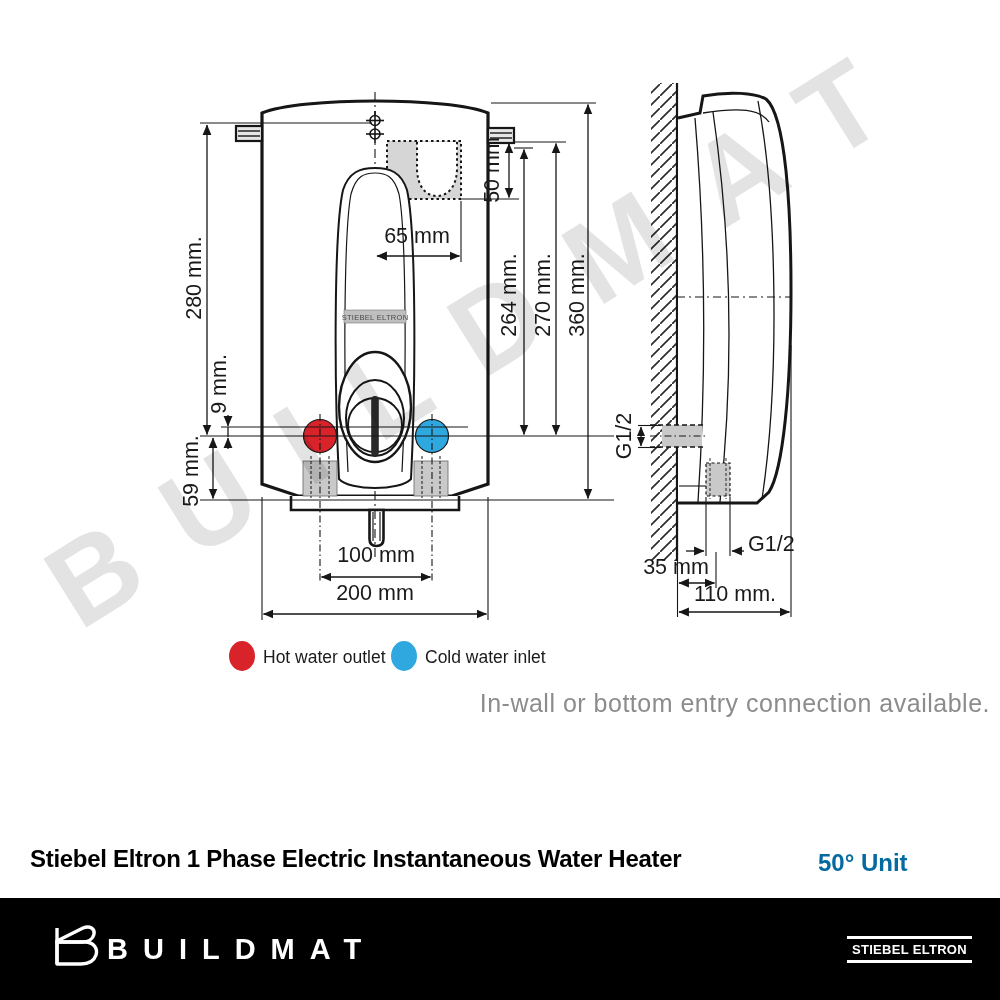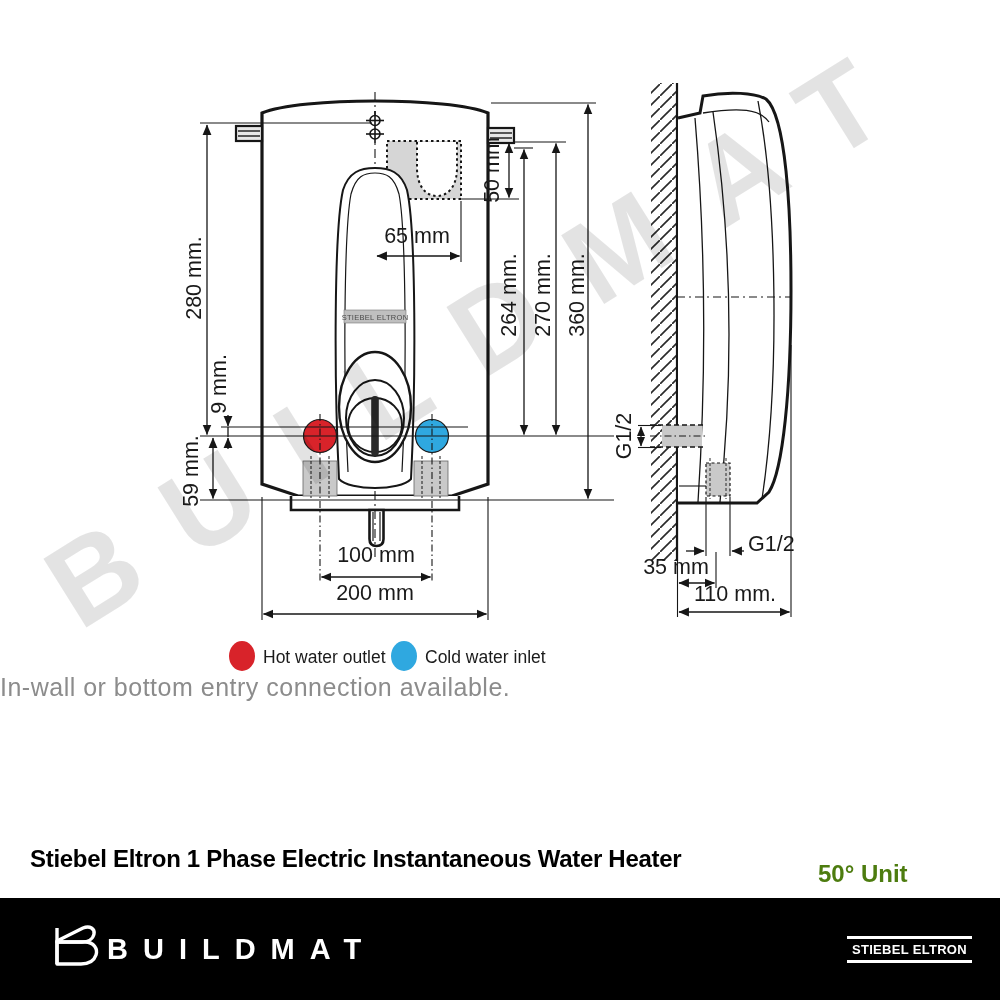--- a/index.html
+++ b/index.html
@@ -2,25 +2,25 @@
 <html><head>
 <meta charset="utf-8">
 <style>
   html,body{margin:0;padding:0;background:#fff;width:1000px;height:1000px;overflow:hidden;
     font-family:"Liberation Sans",sans-serif;}
   .stage{position:relative;width:1000px;height:1000px;background:#fff;}
   svg text{font-family:"Liberation Sans",sans-serif;}
   .watermark{position:absolute;left:58px;top:538px;z-index:5;pointer-events:none;
     font-size:118px;font-weight:700;letter-spacing:50px;color:rgba(0,0,0,0.11);
     white-space:nowrap;transform:rotate(-32deg);transform-origin:0 50%;line-height:1;}
-  .note{position:absolute;top:673px;left:0;width:990px;text-align:left;z-index:3;
+  .note{position:absolute;top:689px;left:0;width:990px;text-align:right;z-index:3;
     font-size:25px;color:#8c8c8c;font-weight:400;letter-spacing:0.5px;}
   .title-row{position:absolute;top:845px;left:0;width:843px;height:36px;z-index:3;}
   .title-product{position:absolute;left:30px;top:0;font-size:24px;font-weight:700;color:#000;letter-spacing:-0.3px;white-space:nowrap;}
-  .title-variant{position:absolute;left:818px;top:15px;font-size:24px;font-weight:700;color:#4d7c0f;white-space:nowrap;}
+  .title-variant{position:absolute;left:818px;top:4px;font-size:24px;font-weight:700;color:#0369a1;white-space:nowrap;}
   .footer{position:absolute;top:898px;left:0;width:1000px;height:102px;background:#000;z-index:6;}
   .logo-icon{position:absolute;left:52px;top:921px;z-index:7;}
   .wordmark{position:absolute;left:107px;top:933px;z-index:7;color:#fff;font-size:29px;
     font-weight:700;letter-spacing:15px;white-space:nowrap;}
   .supplier-badge{position:absolute;left:847px;top:936px;z-index:7;color:#fff;
     border-top:3px solid #fff;border-bottom:3px solid #fff;padding:3px 5px;
     font-size:13px;font-weight:700;letter-spacing:0.3px;white-space:nowrap;}
 </style>
 </head>
 <body>

